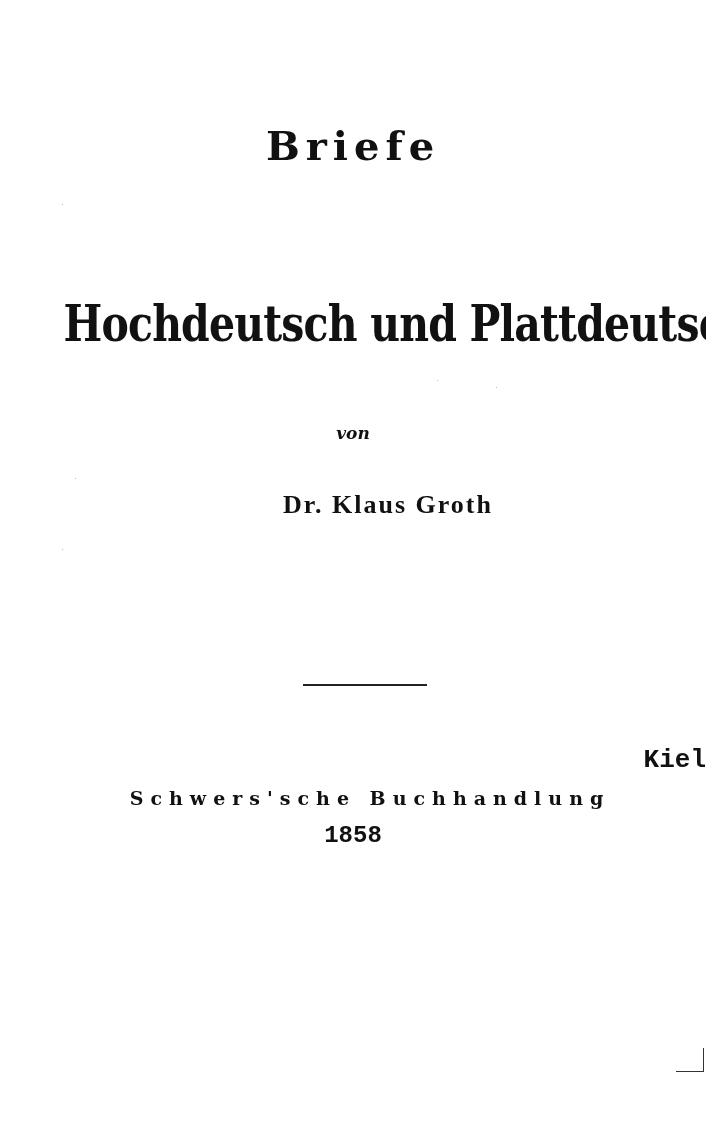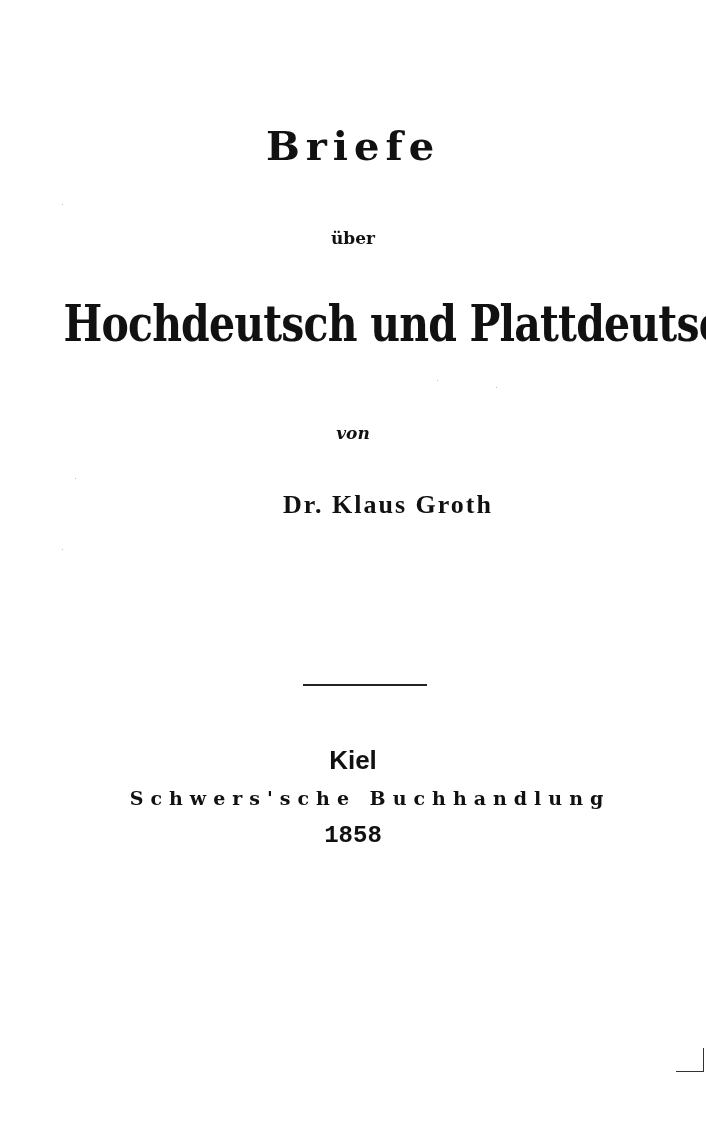--- a/index.html
+++ b/index.html
@@ -6,33 +6,32 @@
     body { width: 706px; height: 1142px; position: relative; overflow: hidden; color: #111; }
     .page { position: absolute; left: 0; top: 0; width: 598px; height: 1142px; background: #fff; }
     .line { position: absolute; left: 0; width: 706px; text-align: center; white-space: nowrap; }
     .fraktur { font-family: "DejaVu Serif", serif; font-weight: bold; }
     .title { top: 122px; font-size: 40px; letter-spacing: 6px; }
     .ueber { top: 228px; font-size: 17px; font-family: "DejaVu Serif", serif; font-weight: bold; }
     .subtitle { top: 294px; font-size: 50px; letter-spacing: -1px; transform: scaleX(0.82); transform-origin: center; }
     .von { top: 423px; font-size: 17px; font-family: "DejaVu Serif", serif; font-weight: bold; font-style: italic; }
     .author { top: 490px; font-size: 26px; font-family: "Liberation Serif", serif; font-weight: bold; letter-spacing: 2px; margin-left: 35px; }
     .rule { position: absolute; top: 684px; left: 303px; width: 124px; height: 2px; background: #222; }
-    .city { top: 745px; font-size: 26px; font-family: Liberation Sans, sans-serif; font-weight: bold; }
+    .city { top: 745px; font-size: 26px; font-family: Liberation Mono, monospace; font-weight: bold; text-align: right; }
     .publisher { top: 787px; font-size: 19px; font-family: "DejaVu Serif", serif; font-weight: bold; letter-spacing: 7px; margin-left: 17px; }
     .year { top: 822px; font-size: 24px; font-family: Liberation Mono, monospace; font-weight: bold; }
     .corner-v { position: absolute; left: 703px; top: 1048px; width: 1px; height: 24px; background: #333; }
     .corner-h { position: absolute; left: 676px; top: 1071px; width: 28px; height: 1px; background: #333; }
     .speck { position: absolute; width: 1px; height: 1px; background: #bbb; }
   </style>
 </head>
 <body>
 
 <div class="page">
   <div class="line fraktur title">Briefe</div>
-  <div class="line ueber">über</div>
   <div class="line fraktur subtitle">Hochdeutsch und Plattdeutsch</div>
   <div class="line von">von</div>
   <div class="line author">Dr. Klaus Groth</div>
   <div class="rule"></div>
   <div class="line city">Kiel</div>
   <div class="line publisher">Schwers'sche Buchhandlung</div>
   <div class="line year">1858</div>
   <div class="corner-v"></div>
   <div class="corner-h"></div>
   <div class="speck" style="left:62px;top:204px"></div>

